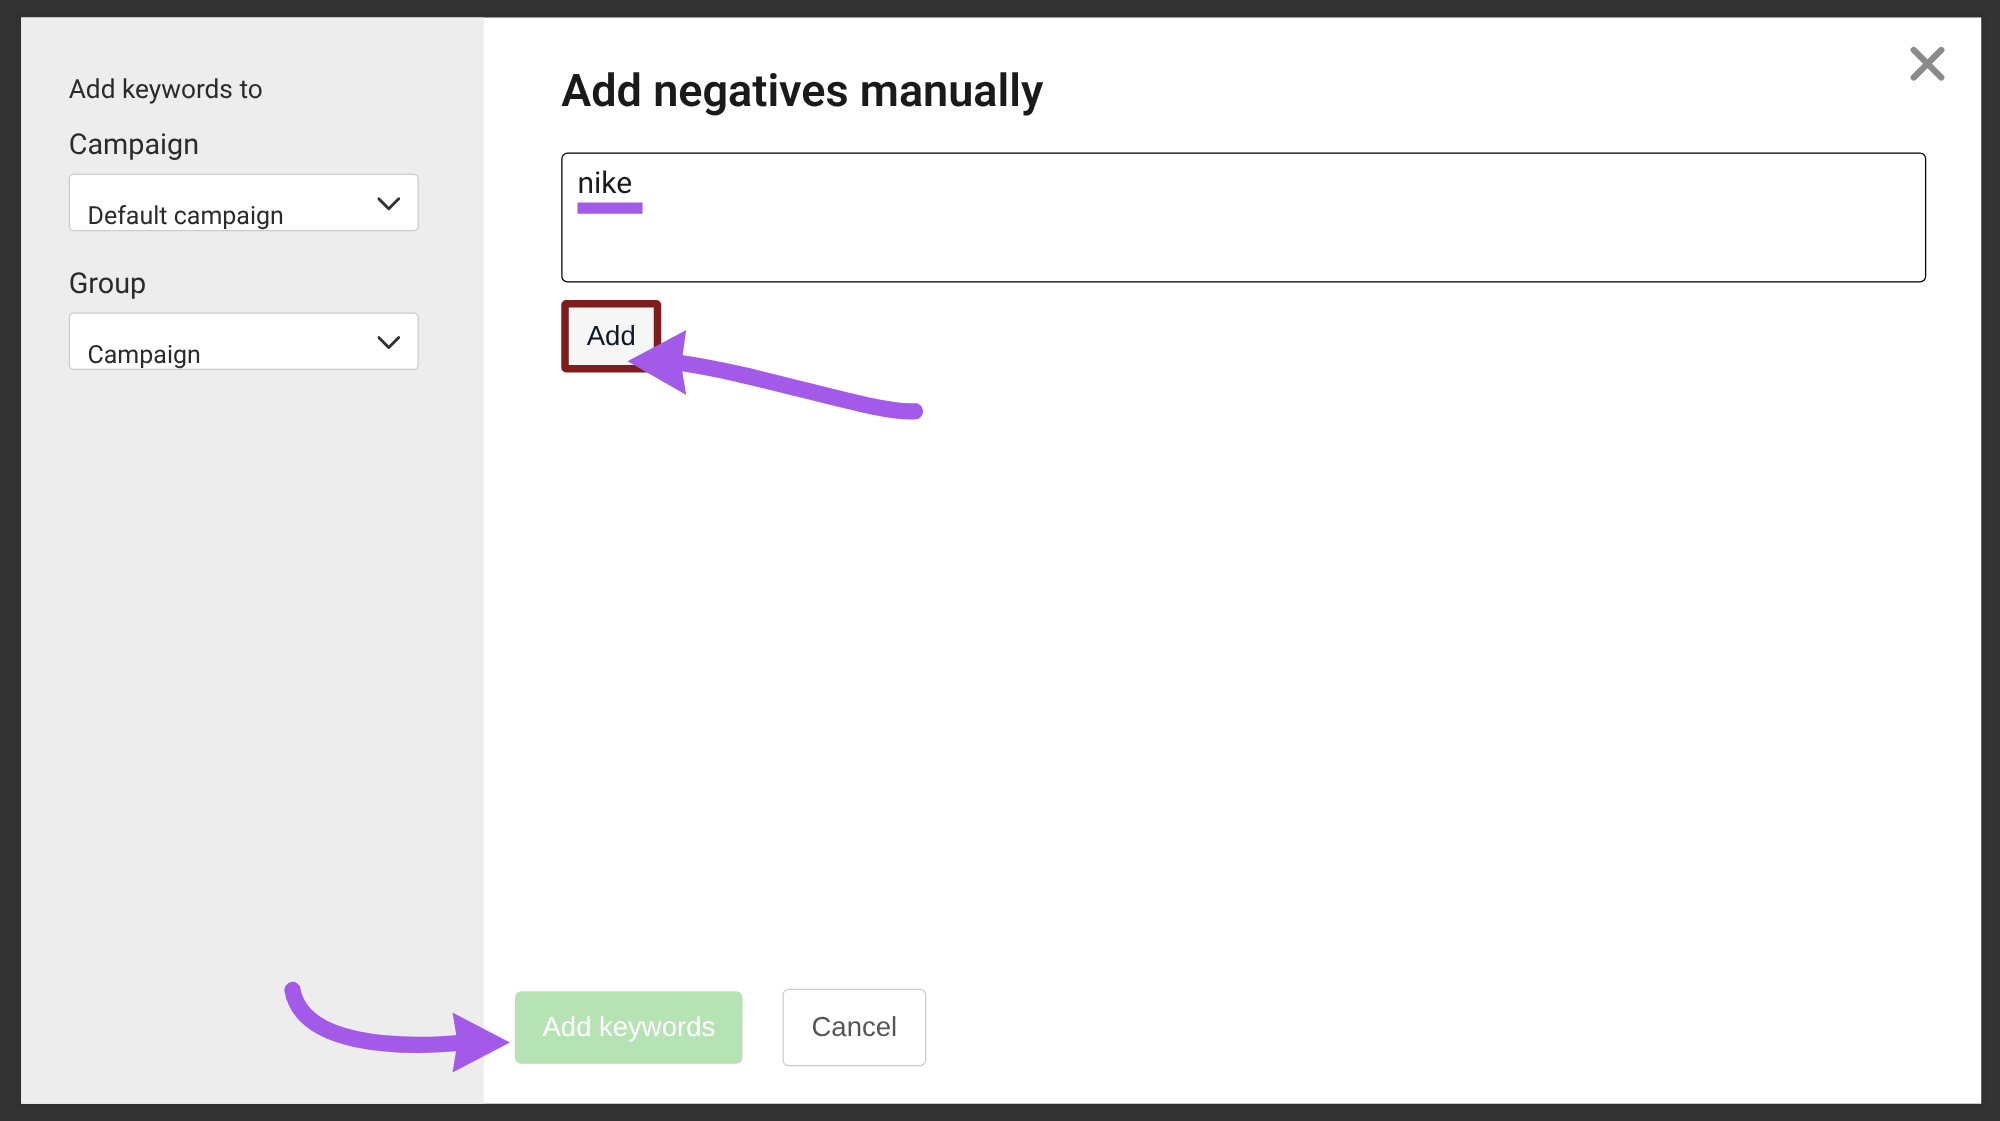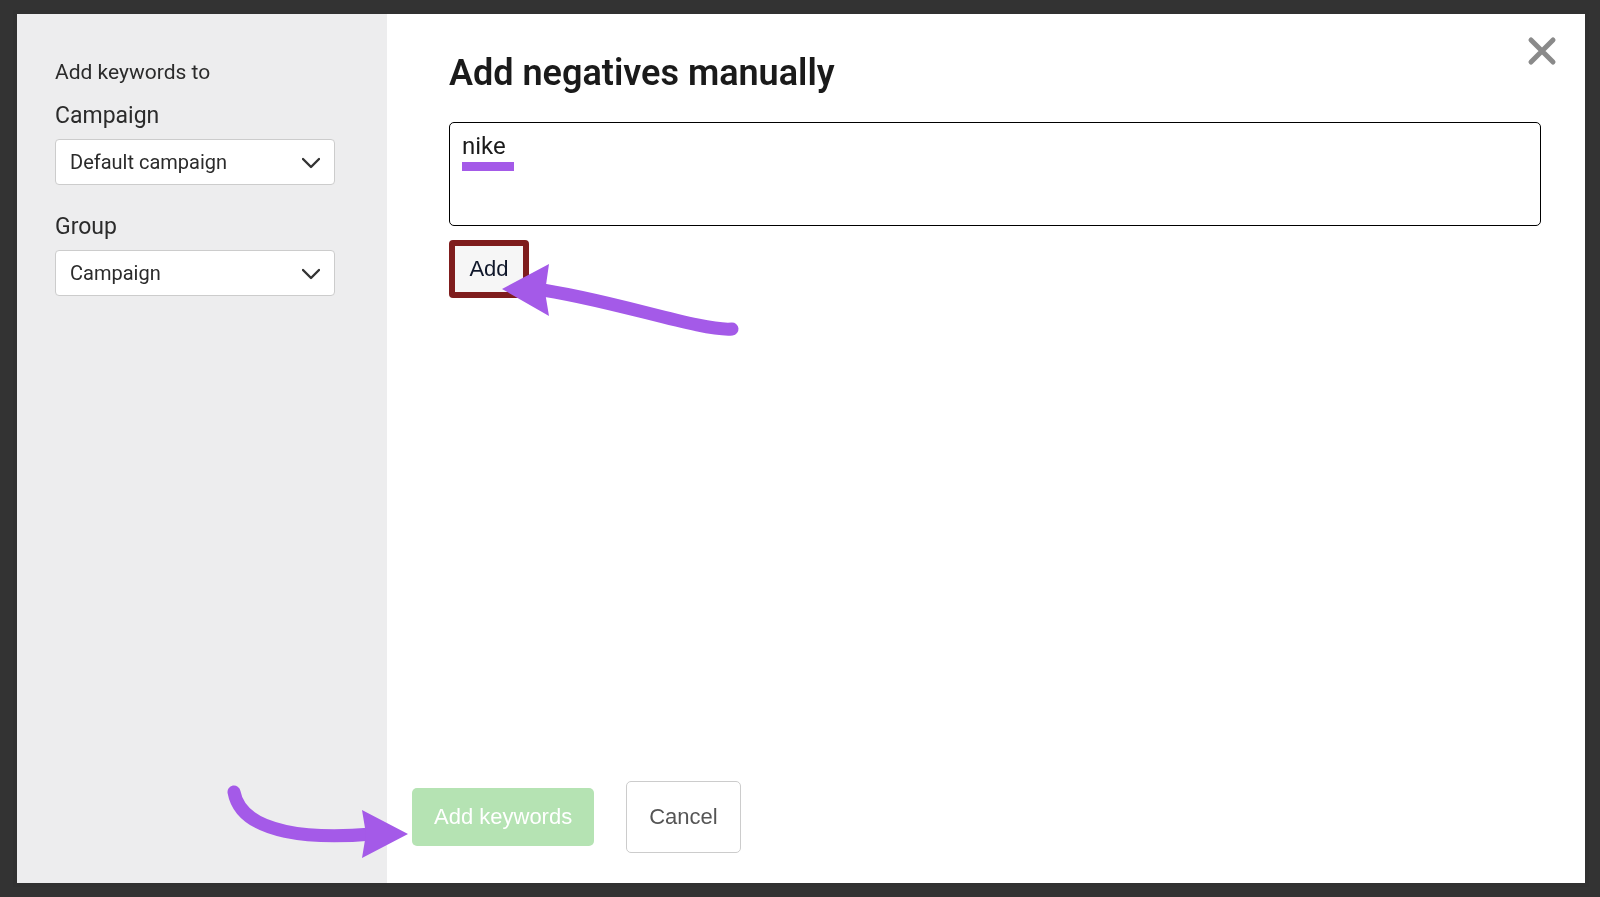--- a/index.html
+++ b/index.html
@@ -42,21 +42,21 @@
     margin-bottom: 10px;
   }
   .select {
     position: relative;
     width: 280px;
     height: 46px;
     background: #fff;
     border: 1px solid #ccc;
     border-radius: 4px;
     display: flex;
-    align-items: center;
+    align-items: flex-end;
     padding: 0 14px;
     font-size: 20px;
     color: #2b2b2b;
     cursor: pointer;
     margin-bottom: 28px;
   }
   .select .chev {
     position: absolute;
     right: 14px;
     top: 50%;
@@ -120,21 +120,21 @@
     background: #b5e3b3;
     color: #fff;
     border: none;
     border-radius: 5px;
     font-size: 22px;
     cursor: pointer;
     display: flex;
     align-items: center;
   }
   .btn-secondary {
-    height: 72px;
+    height: 62px;
     padding: 0 22px;
     background: #fff;
     border: 1px solid #ccc;
     border-radius: 5px;
     font-size: 22px;
     color: #555;
     cursor: pointer;
     display: flex;
     align-items: center;
   }

